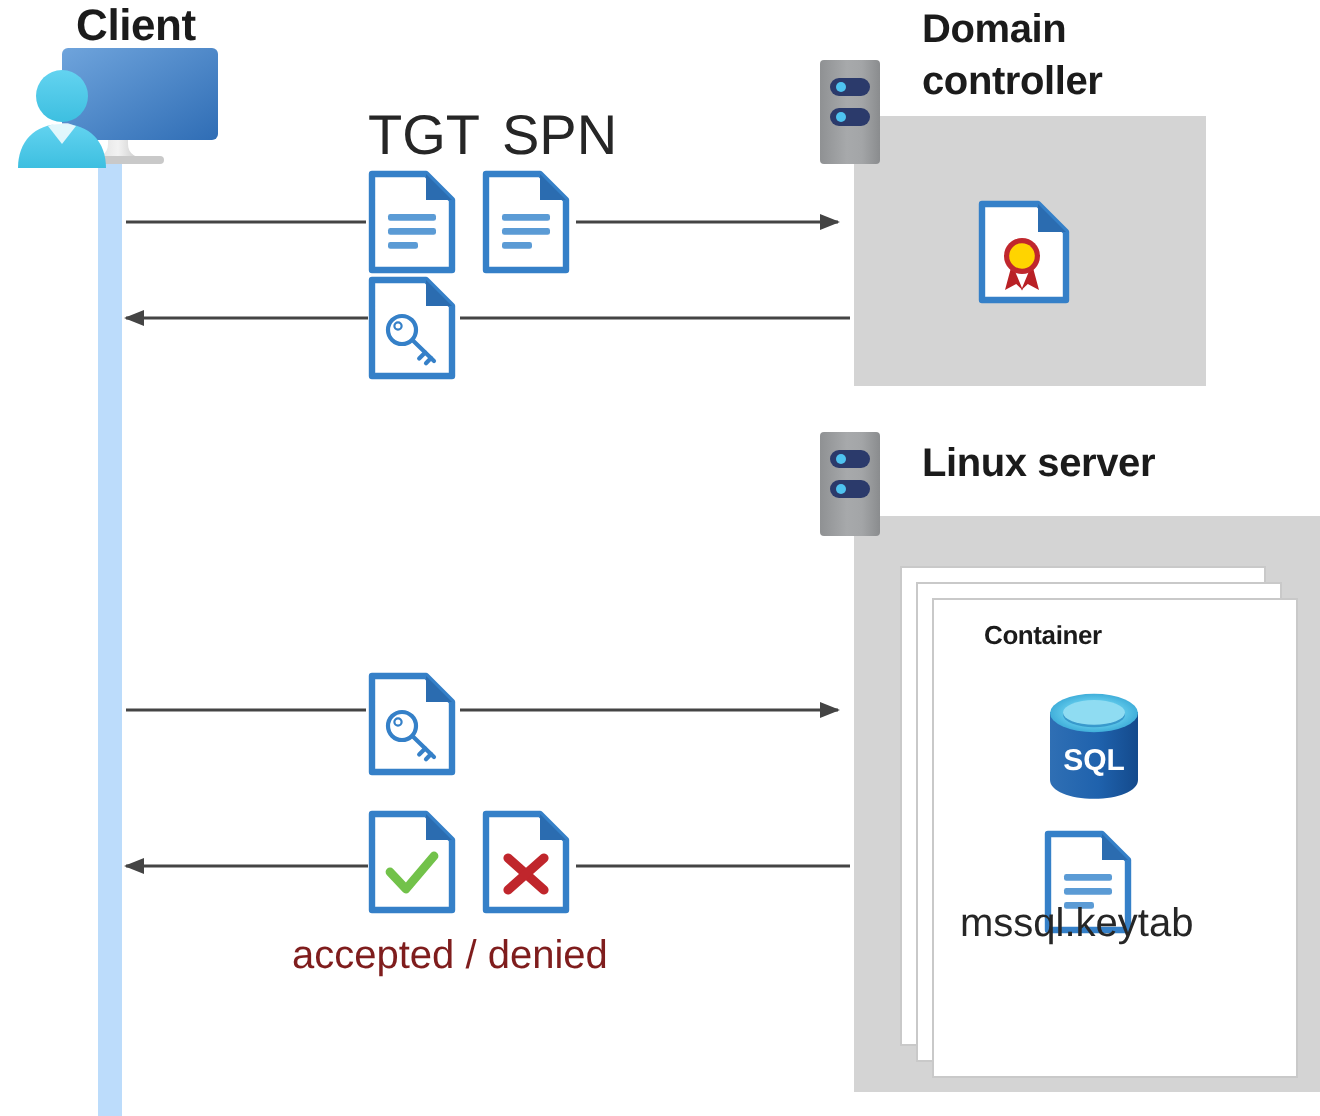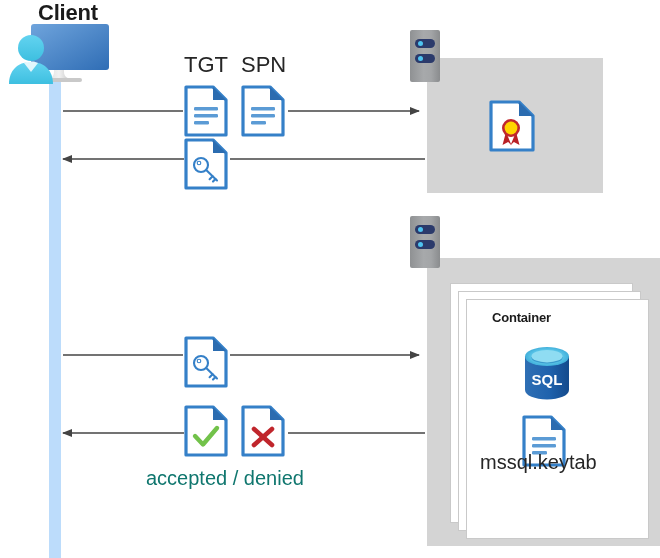--- a/index.html
+++ b/index.html
@@ -18,25 +18,25 @@
   .title-bold{
     font-weight:bold;
     color:#1b1b1b;
     letter-spacing:-0.2px;
   }
   #client-title{left:38px;top:0px;font-size:22px;}
   #dc-title{left:461px;top:2px;font-size:20px;line-height:26px;width:180px;}
   #linux-title{left:461px;top:221px;font-size:20px;}
   #container-title{left:492px;top:310px;font-size:13px;}
 
-  .plain-label{font-size:22px;color:#262626;font-weight:400;}
+  .plain-label{font-size:28px;color:#262626;font-weight:400;}
   #tgt-label{left:184px;top:52px;}
-  #spn-label{left:241px;top:52px;}
+  #spn-label{left:251px;top:52px;}
   #keytab-label{left:480px;top:451px;font-size:20px;color:#262626;}
-  #accepted-denied{left:146px;top:467px;font-size:20px;color:#0f766e;}
+  #accepted-denied{left:146px;top:467px;font-size:20px;color:#7f1d1d;}
 
   
   #lifeline{left:49px;top:78px;width:12px;height:480px;background:#bcdcfb;}
 
   
   .gray-panel{background:#d4d4d4;}
   #dc-panel{left:427px;top:58px;width:176px;height:135px;}
   #linux-panel{left:427px;top:258px;width:233px;height:288px;}
 
   
@@ -208,40 +208,45 @@
   <div class="abs plain-label" id="accepted-denied">accepted / denied</div>
 
   <div class="abs rack" id="dc-rack">
     <div class="slot s1">
         <span class="led"></span>
       </div>
     <div class="slot s2">
         <span class="led"></span>
       </div>
   </div>
+  <div class="abs title-bold" id="dc-title">
+    <span>Domain</span><br>
+    <span>controller</span>
+  </div>
 
   <div class="icon" style="left:489px;top:100px;">
     <svg width="46" height="52" viewBox="0 0 46 52">
       <path d="M2,2 H30 L44,16 V50 H2 Z" fill="#ffffff" stroke="#3580c8" stroke-width="3.2" stroke-linejoin="round"></path>
       <path d="M30,2 L44,16 H30 Z" fill="#2b6cb0"></path>
       <path d="M17,32 l-3.5,13 l5.6,-3 l3.4,3.2 z" fill="#b92025"></path>
       <path d="M27,32 l3.5,13 l-5.6,-3 l-3.4,3.2 z" fill="#b92025"></path>
       <circle cx="22" cy="28" r="9" fill="#c0272d"></circle>
       <circle cx="22" cy="28" r="6.4" fill="#ffd400"></circle>
     </svg>
   </div>
 
   <div class="abs rack" id="linux-rack">
     <div class="slot s1">
         <span class="led"></span>
       </div>
     <div class="slot s2">
         <span class="led"></span>
       </div>
   </div>
+  <div class="abs title-bold" id="linux-title">Linux server</div>
 
   <div class="abs title-bold" id="container-title">Container</div>
 
   <div class="icon" style="left:521px;top:345px;">
     <svg width="52" height="56" viewBox="0 0 52 56">
       <defs>
         <linearGradient id="dbside" x1="0" y1="0" x2="1" y2="0">
           <stop offset="0" stop-color="#2f6fb4"></stop>
           <stop offset="0.55" stop-color="#1f62ad"></stop>
           <stop offset="1" stop-color="#144a8c"></stop>

